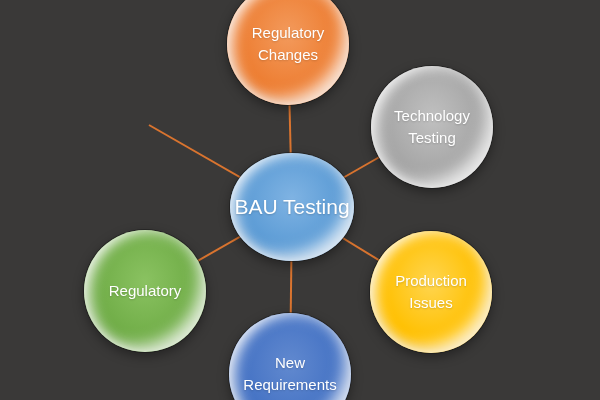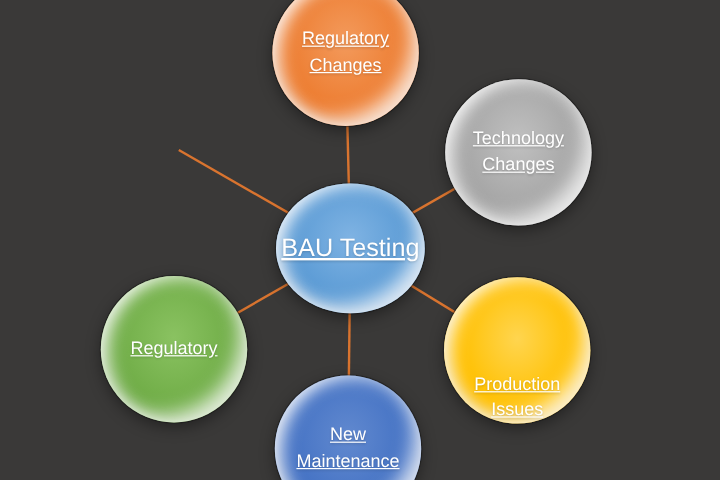--- a/index.html
+++ b/index.html
@@ -41,21 +41,20 @@
       inset -12px -12px 16px -6px rgba(255,255,255,0.82),
       inset 0 12px 14px -9px rgba(255,255,255,0.45),
       inset 0 -4px 10px rgba(0,0,0,0.06);
   }
   .node-label {
     display: block;
     padding: 0 2px;
     font-size: 15px;
     line-height: 1.45;
     text-shadow: 0 1px 2px rgba(0,0,0,0.18);
-    text-decoration: underline;
   }
   .node.center .node-label {
     font-size: 21px;
     line-height: 1.43;
   }
 </style>
 </head>
 <body>
 
 <div class="stage" style="background: rgb(58, 57, 56);">
@@ -71,29 +70,29 @@
 
   <div class="node center" style="left: 230px; top: 153px; width: 124px; height: 108px; color: rgb(255, 255, 255); justify-content: center; --base: #5b9bd5; --light: #7fb3e3; --dark: #4585c5;">
     <span class="node-label">BAU Testing</span>
   </div>
 
   <div class="node" style="left: 227px; top: -17px; width: 122px; height: 122px; color: rgb(255, 255, 255); --base: #ed7d31; --light: #f39a5c; --dark: #de6b1f;">
     <span class="node-label">Regulatory Changes</span>
   </div>
 
   <div class="node" style="left: 371px; top: 66px; width: 122px; height: 122px; color: rgb(255, 255, 255); --base: #a5a5a5; --light: #c0c0c0; --dark: #8f8f8f;">
-    <span class="node-label">Technology Changes</span>
+    <span class="node-label">Technology Testing</span>
   </div>
 
-  <div class="node" style="left: 370px; top: 231px; width: 122px; height: 122px; color: rgb(255, 255, 255); align-items: flex-end; --base: #ffc000; --light: #ffd54f; --dark: #efae00;">
+  <div class="node" style="left: 370px; top: 231px; width: 122px; height: 122px; color: rgb(255, 255, 255); --base: #ffc000; --light: #ffd54f; --dark: #efae00;">
     <span class="node-label">Production Issues</span>
   </div>
 
   <div class="node" style="left: 229px; top: 313px; width: 122px; height: 122px; color: rgb(255, 255, 255); --base: #4472c4; --light: #6189cf; --dark: #3763b0;">
-    <span class="node-label">New Maintenance</span>
+    <span class="node-label">New Requirements</span>
   </div>
 
   <div class="node" style="left: 84px; top: 230px; width: 122px; height: 122px; color: rgb(255, 255, 255); --base: #70ad47; --light: #8ac261; --dark: #619a3b;">
     <span class="node-label">Regulatory</span>
   </div>
 
 
 </div>
 
 </body></html>

